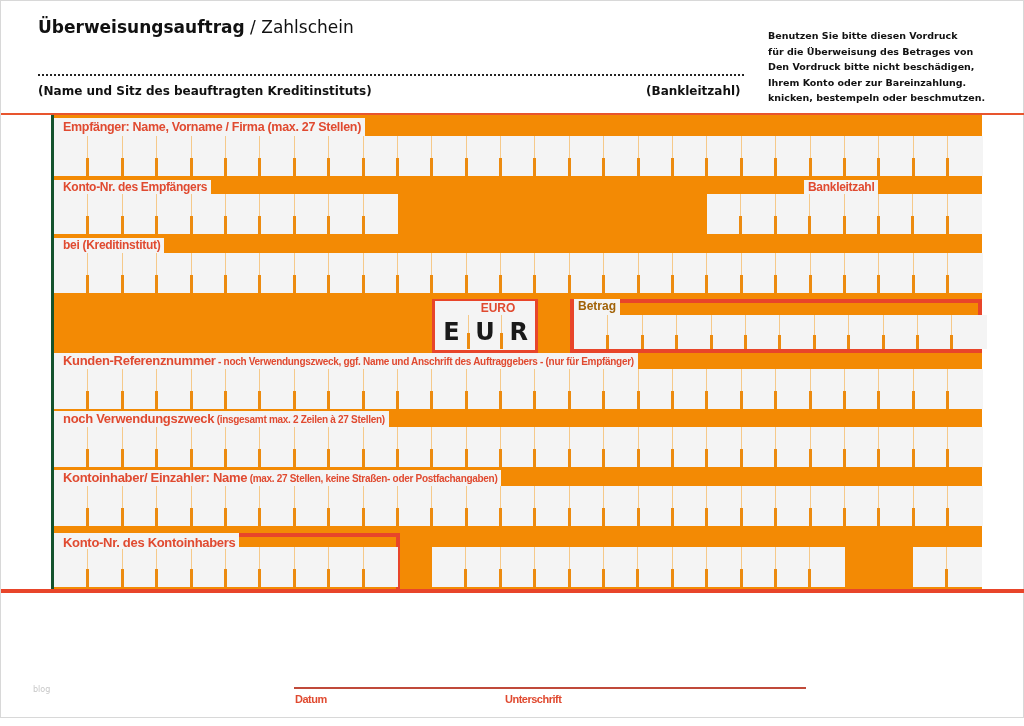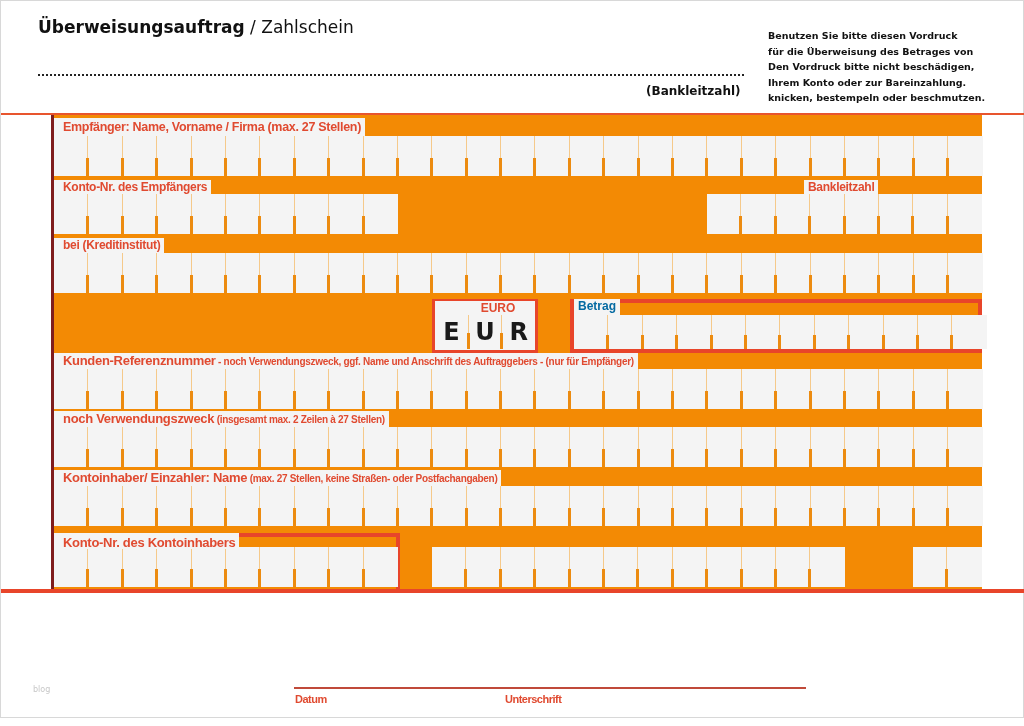--- a/index.html
+++ b/index.html
@@ -9,58 +9,59 @@
 
   .title { position: absolute; left: 37px; top: 16px; font-size: 17px; color: #111; white-space: nowrap; }
   .title b { font-weight: bold; }
   .dotline { position: absolute; left: 37px; top: 73px; width: 706px; border-top: 2px dotted #222; }
   .bank-name-label { position: absolute; left: 37px; top: 83px; font-size: 12px; font-weight: bold; color: #111; }
   .blz-label { position: absolute; left: 645px; top: 83px; font-size: 12px; font-weight: bold; color: #111; }
   .note { position: absolute; left: 767px; top: 27px; width: 250px; font-size: 9.5px; line-height: 15.5px; font-weight: bold; color: #111; }
 
   .redline-top { position: absolute; left: 0; top: 112px; width: 1024px; height: 2px; background: #e8552e; }
 
-  .form { position: absolute; left: 50px; top: 114px; width: 931px; height: 476px; background: #f38a04; border-left: 3px solid #7f1d1d; }
+  .form { position: absolute; left: 50px; top: 114px; width: 931px; height: 476px; background: #f38a04; border-left: 3px solid #14532d; }
   .redline-bottom { position: absolute; left: 0; top: 588px; width: 1024px; height: 4px; background: #e8452a; }
 
   .label { position: absolute; height: 19px; background: #f4f4f4; color: #e04a30; font-size: 12.5px; font-weight: bold; padding: 2px 4px 0 9px; white-space: nowrap; font-family: "Liberation Sans", sans-serif; letter-spacing: -0.3px; }
   .label small { font-size: 10px; font-weight: bold; }
 
   .cells { position: absolute; display: flex; }
   .cell { width: 34.4px; height: 40px; background: #f4f4f4; border-right: 1.5px solid #f5c98a; position: relative; }
   .cell::after { content: ""; position: absolute; left: -2px; bottom: 0; width: 3px; height: 18px; background: #ec8b10; }
   .cell:first-child::after { display: none; }
   .cell:last-child { border-right: none; }
 
   .eur-box { position: absolute; left: 378px; top: 184px; width: 106px; height: 54px; border: 3px solid #e8452a; border-top-width: 2px; background: #f4f4f4; }
   .eur-title { position: absolute; left: 13px; width: 100%; top: 0; text-align: center; font-size: 12px; font-weight: bold; color: #e04a30; font-family: "Liberation Sans", sans-serif; }
   .eur-letters { position: absolute; left: 0; top: 14px; width: 100%; display: flex; }
   .eur-letter { flex: 1; text-align: center; font-size: 24px; font-weight: bold; color: #1a1a1a; font-family: "DejaVu Sans", sans-serif; border-right: 1.5px solid #f5c98a; height: 34px; line-height: 34px; position: relative; }
   .eur-letter:last-child { border-right: none; }
   .eur-letter:not(:first-child)::after { content: ""; position: absolute; left: -2px; bottom: 0; width: 3px; height: 16px; background: #ec8b10; }
 
   .betrag-frame { position: absolute; left: 516px; top: 184px; width: 412px; height: 54px; border: 4px solid #e8452a; }
-  .betrag-label { position: absolute; left: 520px; top: 184px; height: 16px; background: #f4f4f4; color: #0369a1; font-size: 12px; font-weight: bold; padding: 0 4px; font-family: "Liberation Sans", sans-serif; }
+  .betrag-label { position: absolute; left: 520px; top: 184px; height: 16px; background: #f4f4f4; color: #a16207; font-size: 12px; font-weight: bold; padding: 0 4px; font-family: "Liberation Sans", sans-serif; }
   .betrag-cells .cell { height: 34px; }
   .betrag-cells .cell::after { height: 14px; }
 
   .konto-inhaber-frame { position: absolute; left: 0; top: 418px; width: 346px; height: 56px; border: 4px solid #e8452a; border-bottom: none; border-left: none; }
 
   .sig-line { position: absolute; left: 293px; top: 686px; width: 512px; height: 2px; background: #c04a3a; }
   .sig-datum { position: absolute; left: 294px; top: 692px; font-size: 11px; font-weight: bold; color: #e04a30; font-family: Liberation Sans, sans-serif; letter-spacing: -0.5px; }
   .sig-unterschrift { position: absolute; left: 504px; top: 692px; font-size: 11px; font-weight: bold; color: #e04a30; font-family: "Liberation Sans", sans-serif; letter-spacing: -0.5px; }
   .watermark { position: absolute; left: 32px; top: 684px; font-size: 8px; color: #c8c8c8; }
 </style>
 </head>
 <body>
 
 <div class="page">
 
   <div class="title"><b>Überweisungsauftrag</b><span> / </span><span>Zahlschein</span></div>
   <div class="dotline"></div>
+  <div class="bank-name-label">(Name und Sitz des beauftragten Kreditinstituts)</div>
   <div class="blz-label">(Bankleitzahl)</div>
   <div class="note">
     <div>Benutzen Sie bitte diesen Vordruck</div>
     <div>für die Überweisung des Betrages von</div>
     <div>Den Vordruck bitte nicht beschädigen,</div>
     <div>Ihrem Konto oder zur Bareinzahlung.</div>
     <div>knicken, bestempeln oder beschmutzen.</div>
   </div>
 
   <div class="redline-top"></div>

